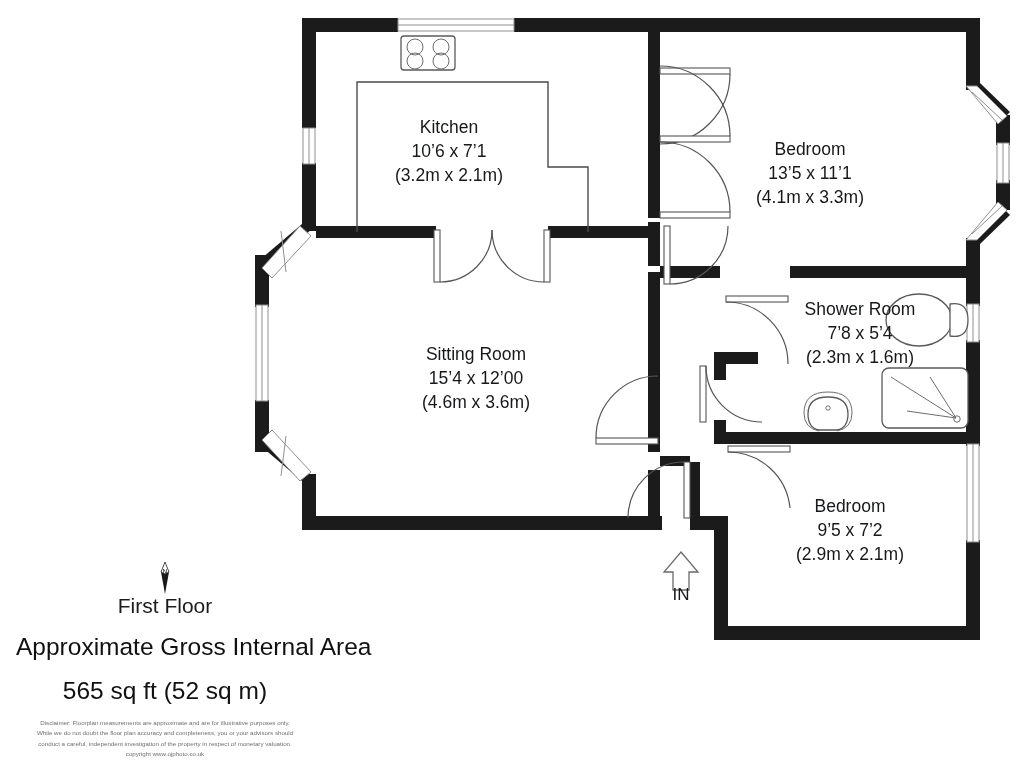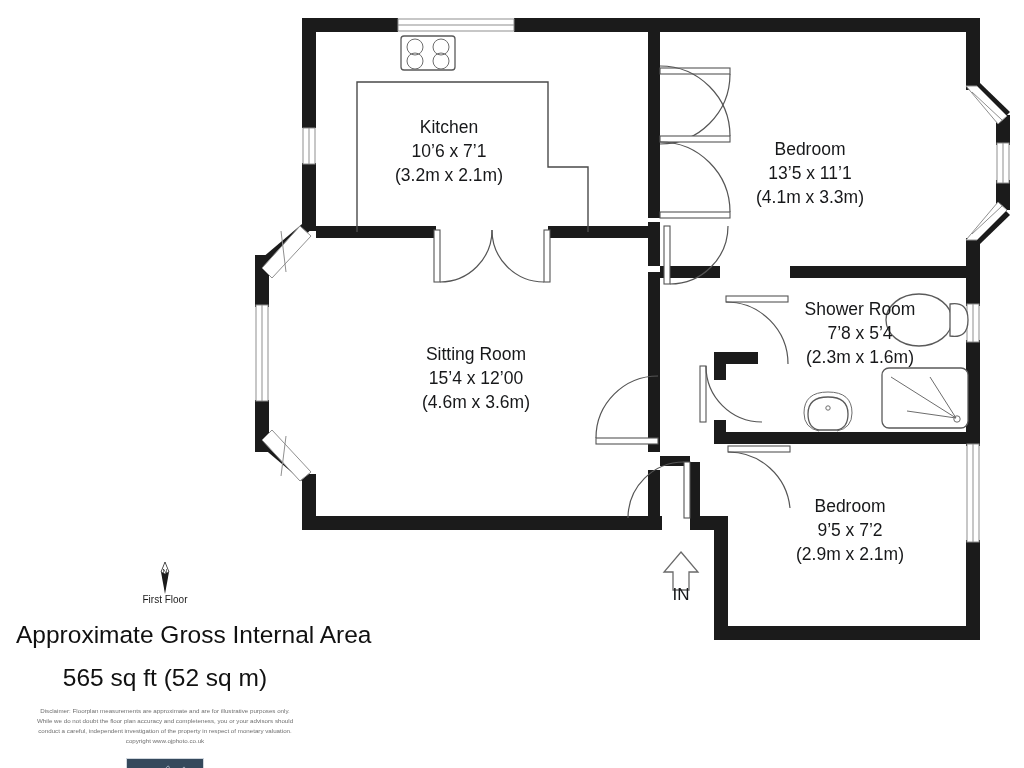--- a/index.html
+++ b/index.html
@@ -58,21 +58,21 @@
     top: 560px;
     width: 330px;
     text-align: center;
   }
   #compass {
     width: 330px;
     height: 34px;
     position: relative;
   }
   .floor-label {
-    font-size: 10px;
+    font-size: 21px;
     color: #1b1b1b;
     margin: 0 0 2px 0;
     line-height: 1.1;
   }
   .area-title {
     font-size: 24.5px;
     color: #111111;
     line-height: 1.12;
     margin: 16px;
     white-space: nowrap;

